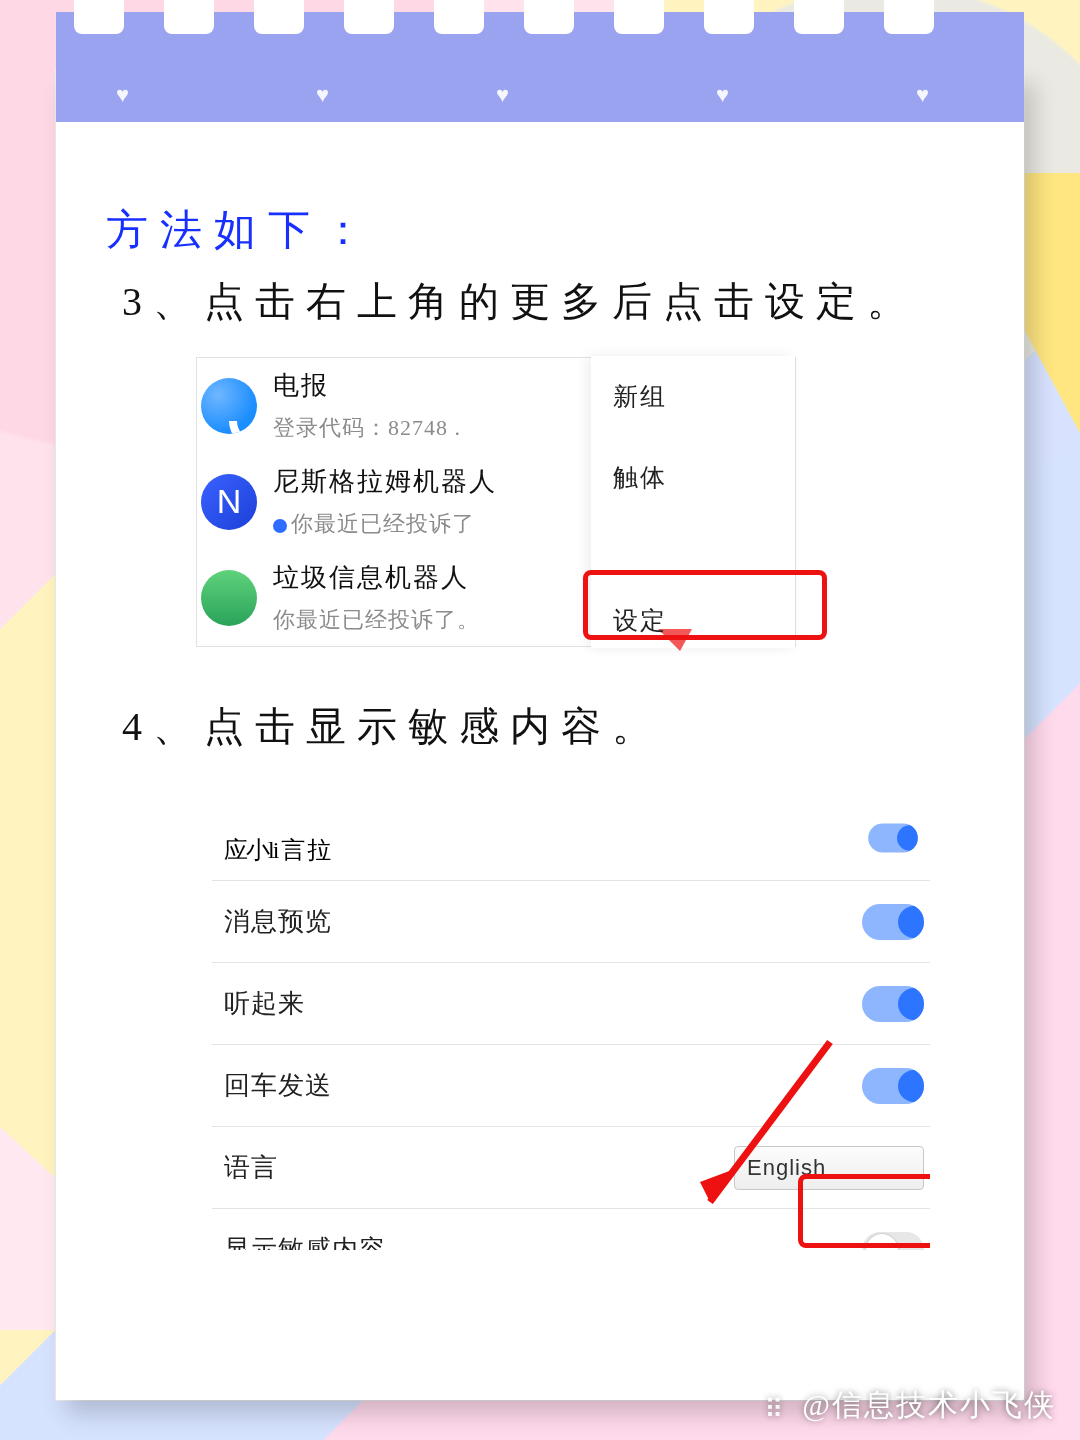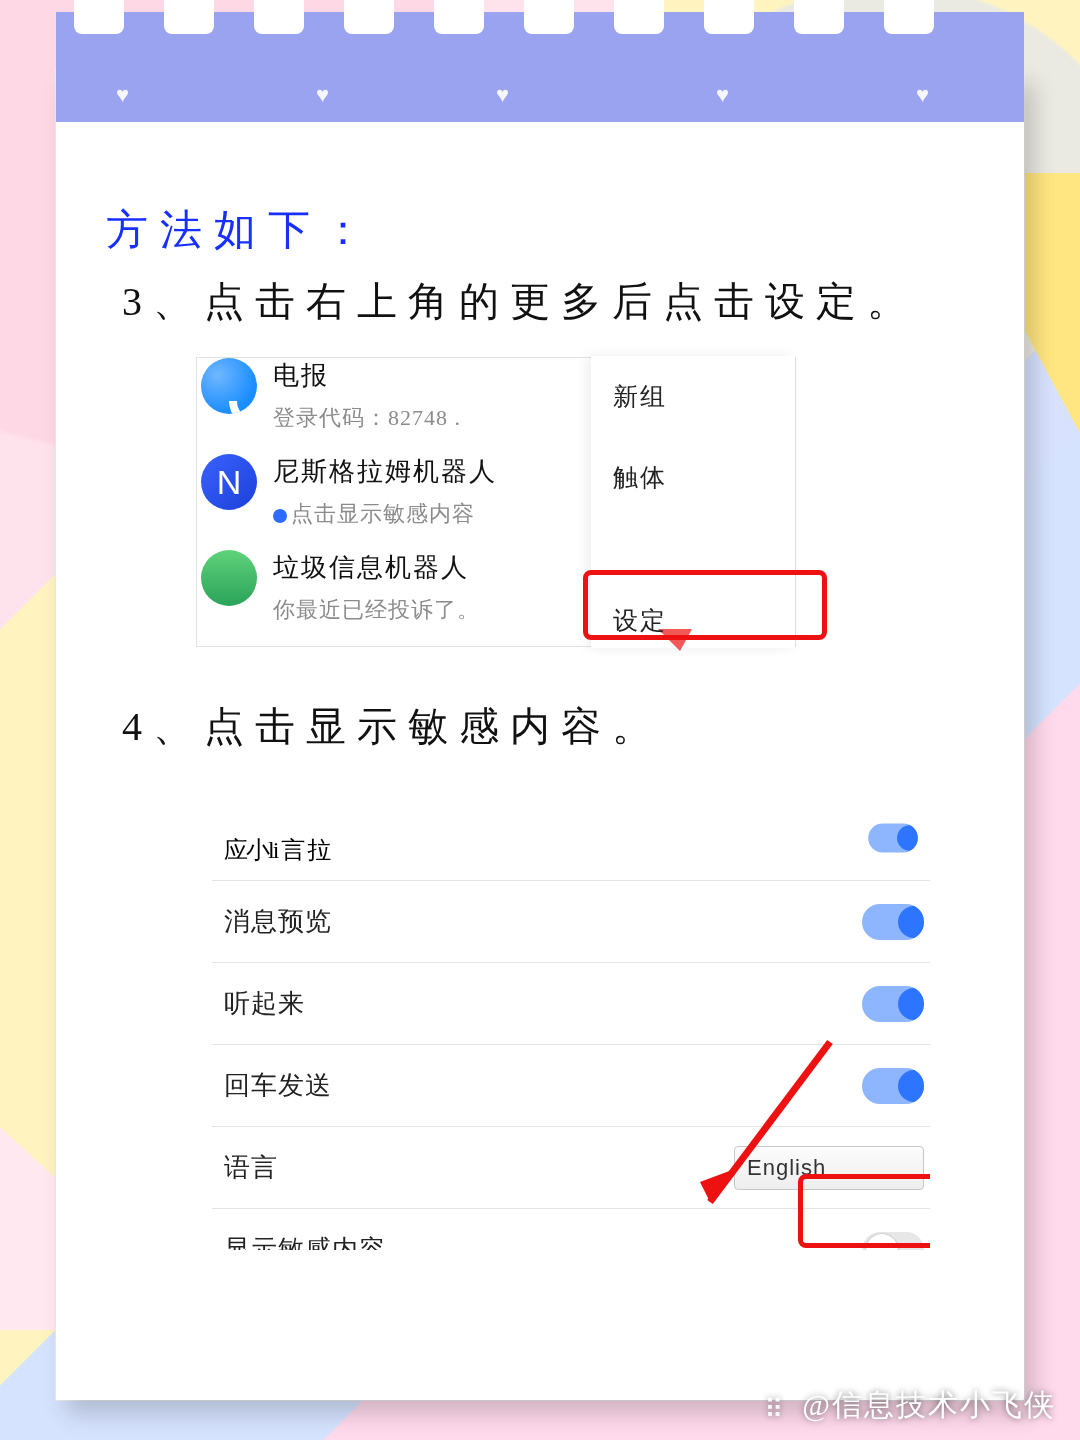--- a/index.html
+++ b/index.html
@@ -20,21 +20,21 @@
   .bind::before{content:"";position:absolute;left:0;right:0;top:0;height:6px;background:#9aa3f0}
   .bind .slot{position:absolute;top:-28px;width:50px;height:50px;background:#fff;border-radius:8px}
   .bind .heart{position:absolute;top:70px;color:#fff;font-size:22px;opacity:.9}
 
   .content{position:absolute;left:46px;right:46px;top:60px;bottom:0}
   .title{color:#1730ff;font-size:42px;letter-spacing:12px;margin:72px 0 16px 4px}
   .step{font-size:40px;letter-spacing:11px;color:#111;margin:8px 0 28px 20px}
 
   .shot1{position:relative;margin:6px auto 52px 94px;width:600px;height:290px;border:1px solid #e2e2e2}
   .chatlist{position:absolute;left:0;top:0;bottom:0;width:396px;background:#fff}
-  .chat{display:flex;height:96px;border-bottom:1px solid transparent;padding-left:4px}
+  .chat{display:flex;align-items:center;height:96px;border-bottom:1px solid transparent;padding-left:4px}
   .avatar{width:56px;height:56px;border-radius:50%;flex:0 0 56px;margin:0 16px 0 0}
   .av-blue{background:radial-gradient(circle at 30% 30%,#6fb7ff,#1a8dff 70%);position:relative;overflow:hidden}
   .av-blue::before{content:"";position:absolute;left:28px;top:16px;width:38px;height:38px;border:8px solid #fff;border-left-color:transparent;border-radius:50%;transform:rotate(45deg)}
   .av-n{background:linear-gradient(135deg,#3a62ff,#1c40d9);color:#fff;display:flex;align-items:center;justify-content:center;font-size:34px;font-family:sans-serif}
   .av-g{background:linear-gradient(180deg,#5fd27a,#2aa35a)}
   .c-title{font-size:26px;color:#111;letter-spacing:2px}
   .c-sub{font-size:22px;color:#8b8b8b;letter-spacing:1px;margin-top:10px}
   .dot{display:inline-block;width:14px;height:14px;background:#2d6cff;border-radius:50%;margin-right:4px;vertical-align:middle}
   .menu{position:absolute;right:0;top:-2px;bottom:-2px;width:204px;background:#fff;box-shadow:-4px 0 12px rgba(0,0,0,.07)}
   .m-item{font-size:25px;color:#222;padding:24px 22px;letter-spacing:2px;font-family:"PingFang SC",sans-serif}
@@ -96,21 +96,21 @@
           <div class="avatar av-blue"></div>
           <div>
             <div class="c-title">电报</div>
             <div class="c-sub">登录代码：82748 .</div>
           </div>
         </div>
         <div class="chat">
           <div class="avatar av-n">N</div>
           <div>
             <div class="c-title">尼斯格拉姆机器人</div>
-            <div class="c-sub"><span class="dot"></span><span>点击显示敏感内容</span></div>
+            <div class="c-sub"><span class="dot"></span><span>你最近已经投诉了</span></div>
           </div>
         </div>
         <div class="chat">
           <div class="avatar av-g"></div>
           <div>
             <div class="c-title">垃圾信息机器人</div>
             <div class="c-sub">你最近已经投诉了。</div>
           </div>
         </div>
       </div>

